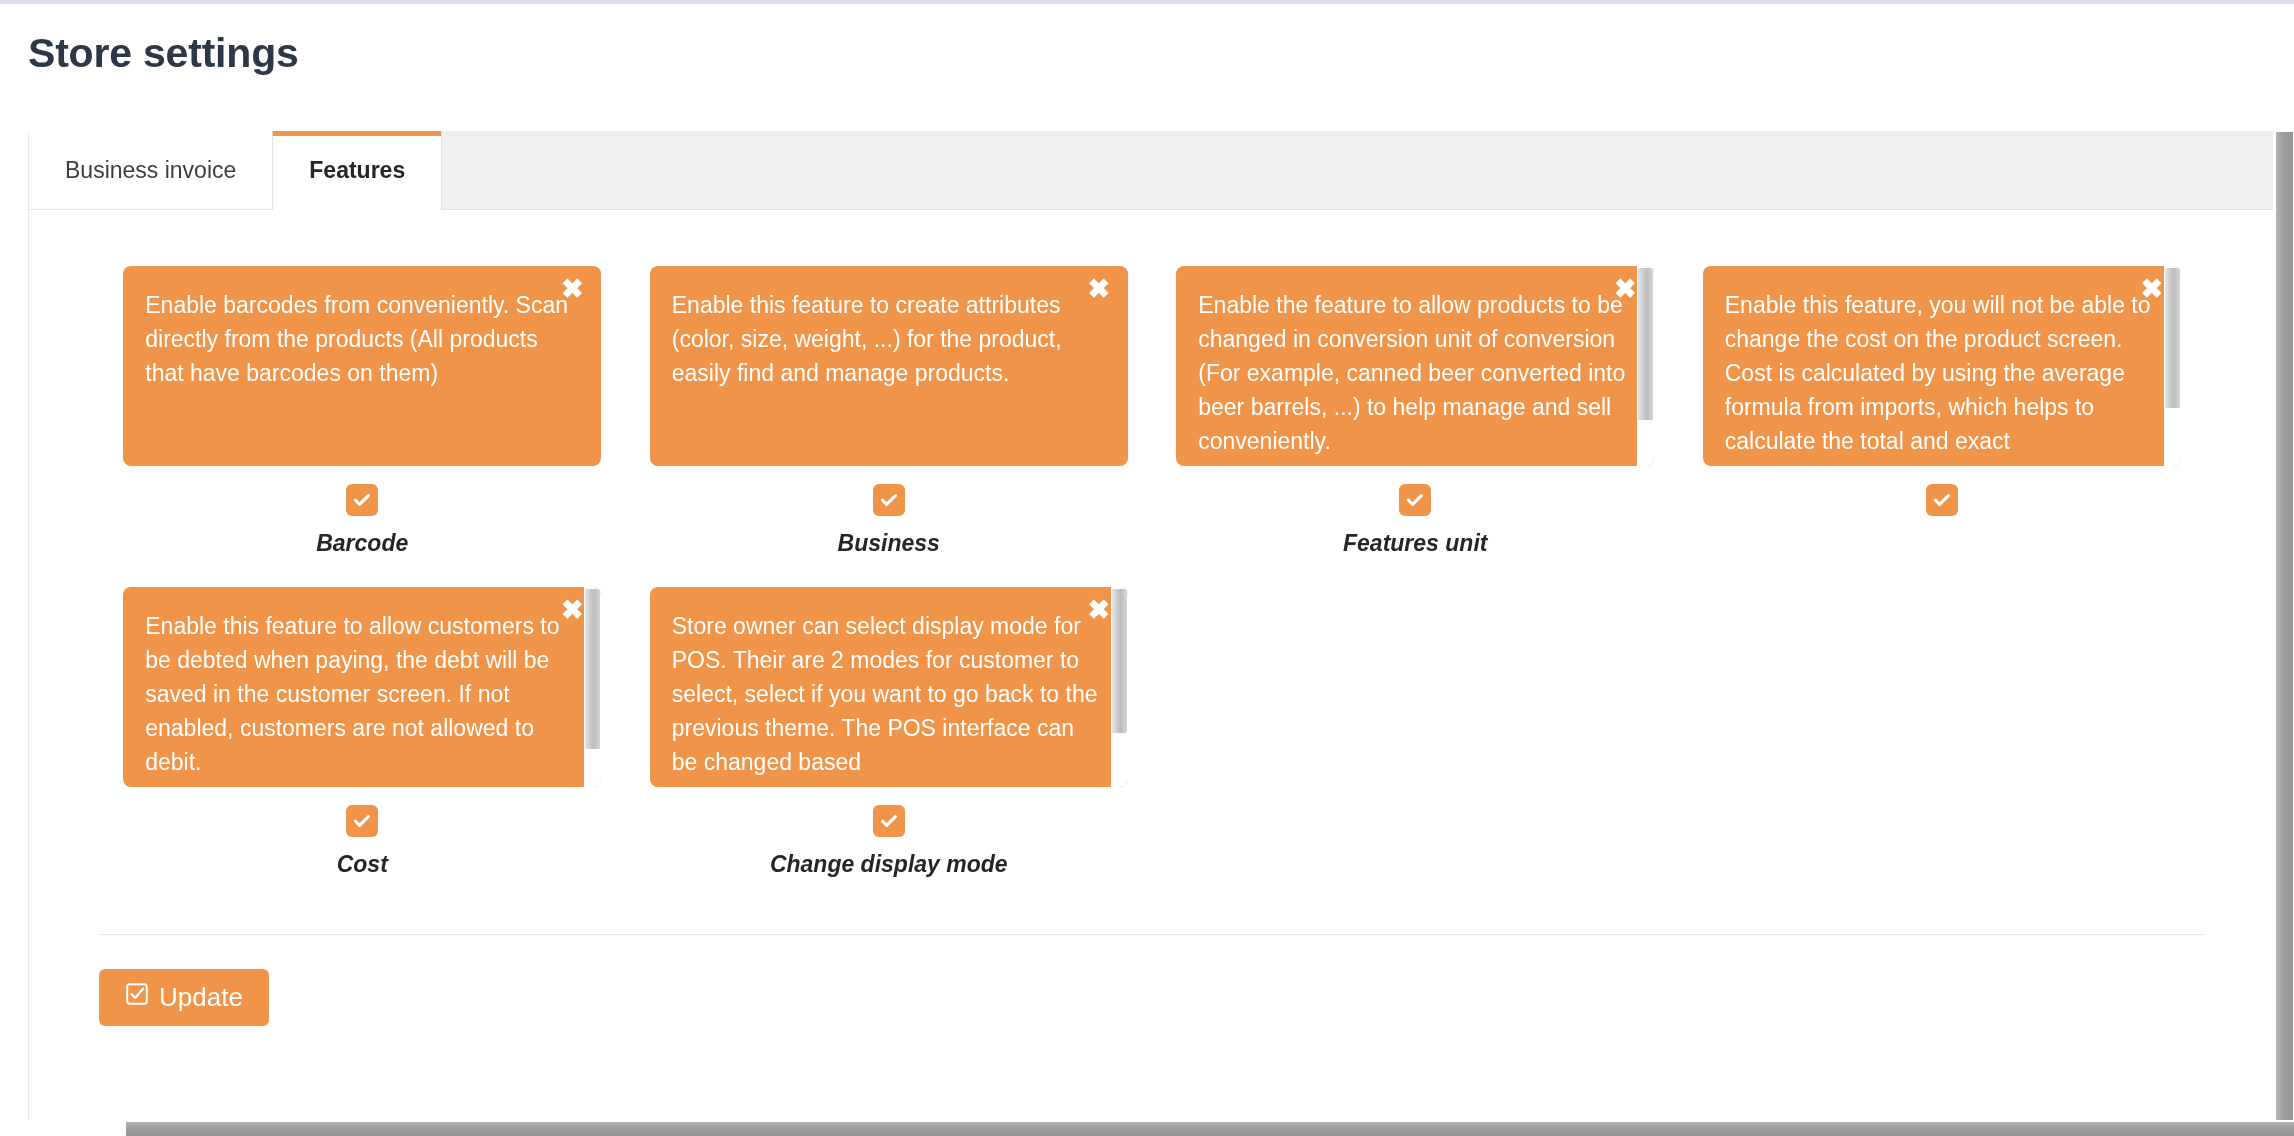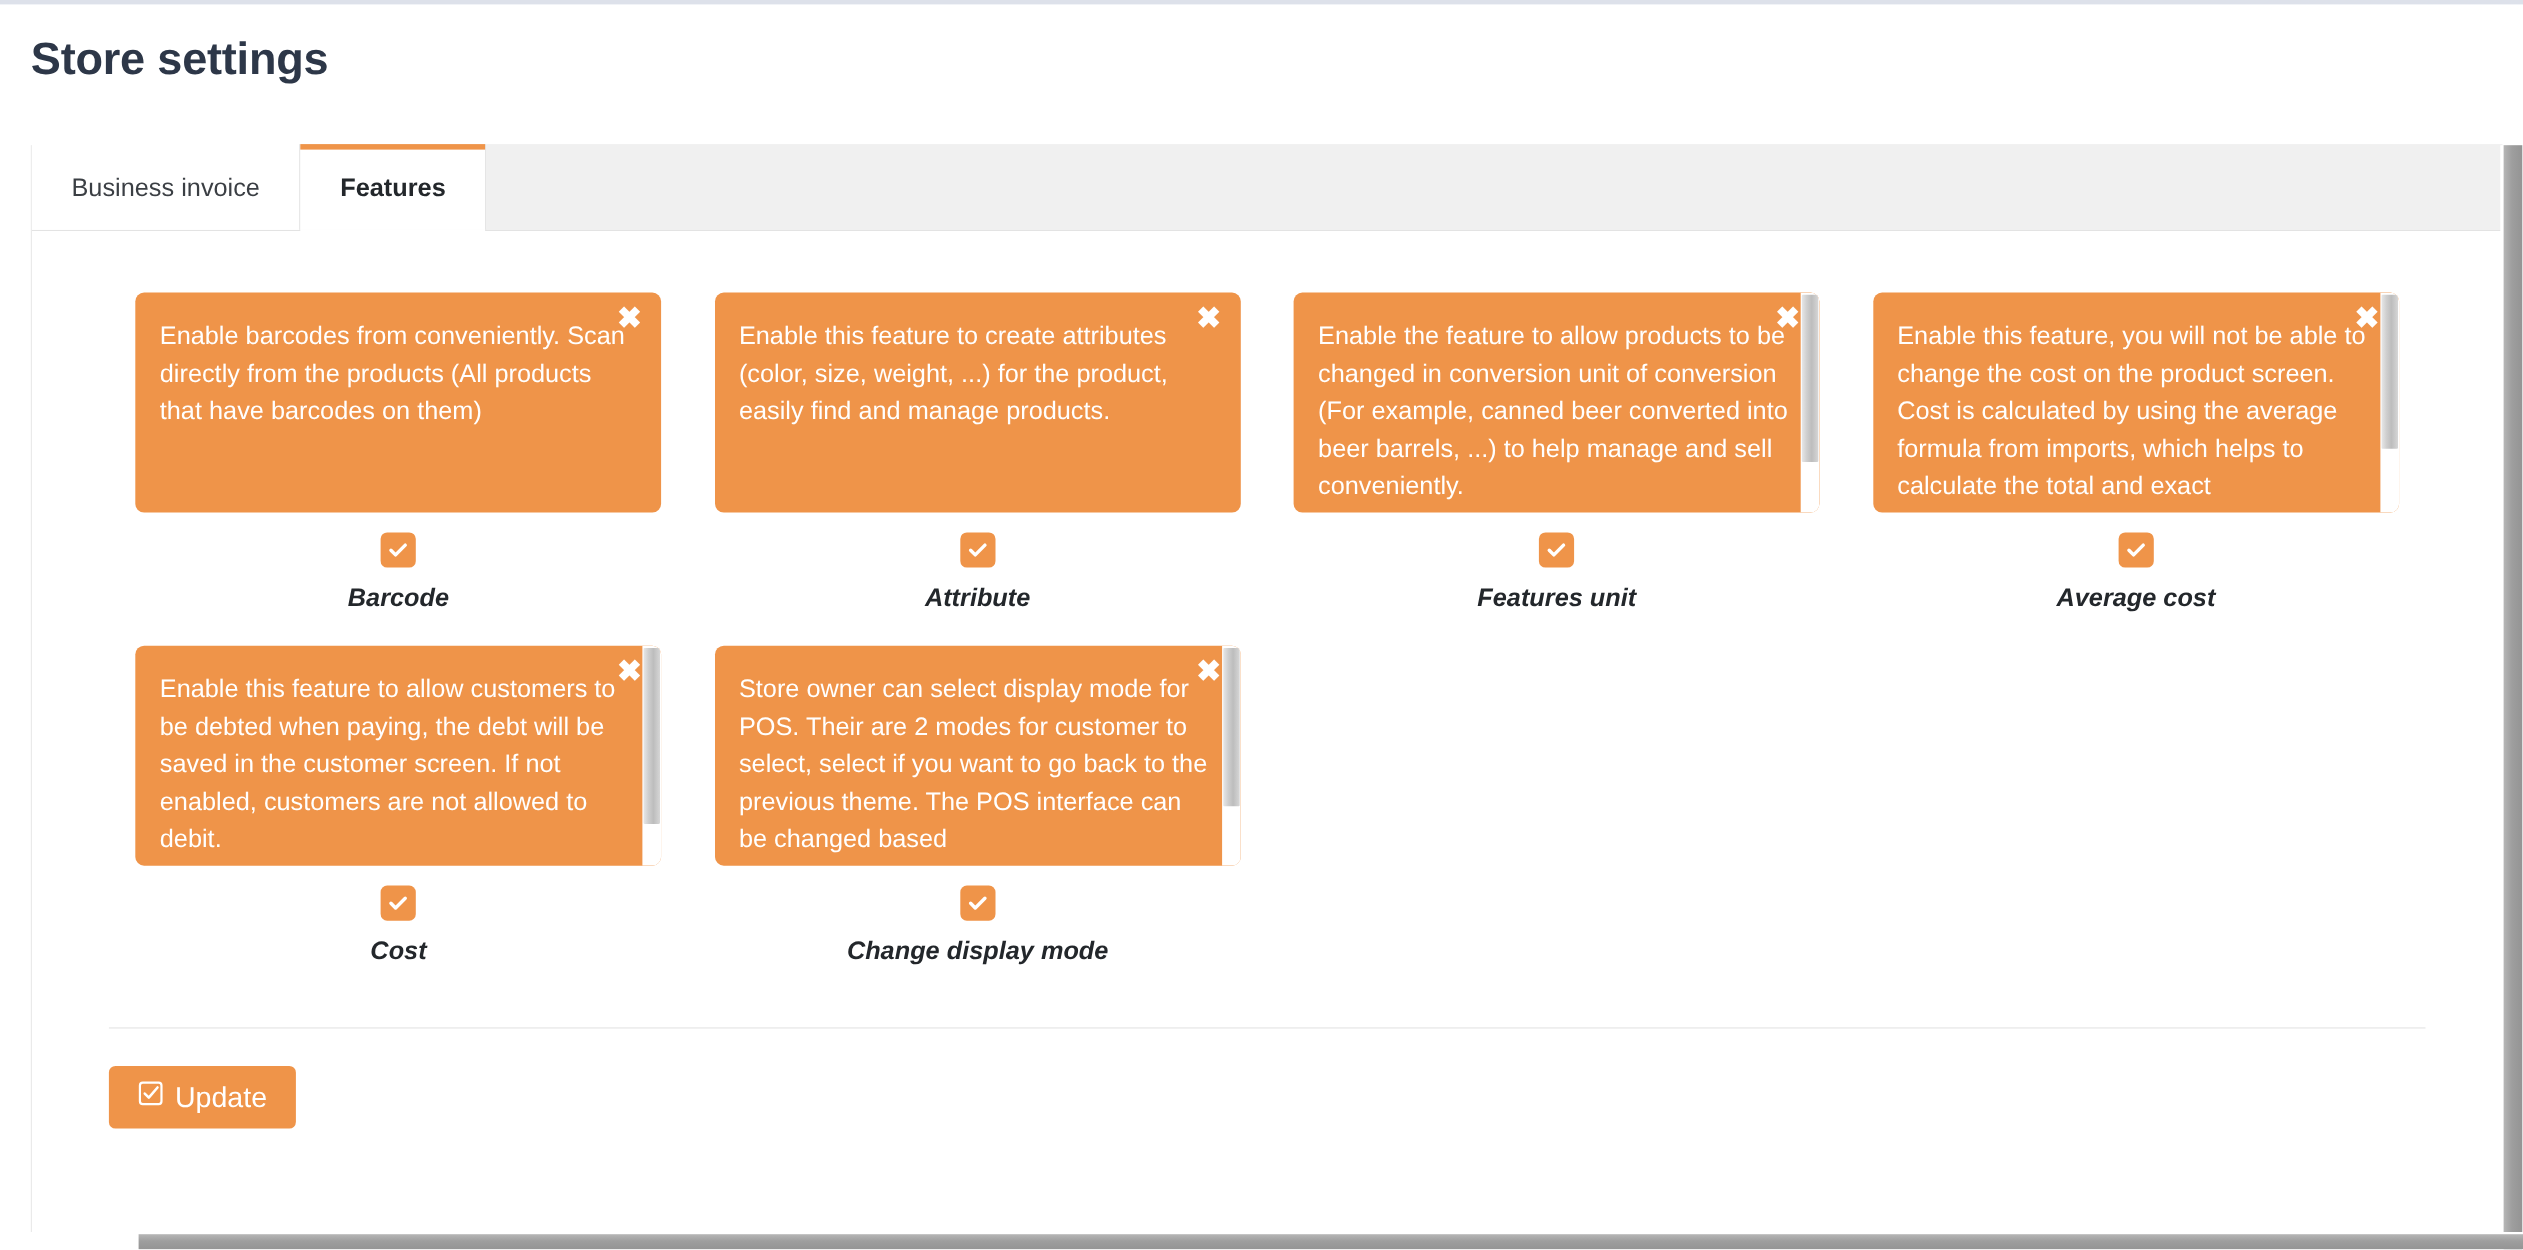--- a/index.html
+++ b/index.html
@@ -265,21 +265,21 @@
           <div class="card">
             <span class="card-close">✖</span>
             <div class="card-text">Enable this feature to create attributes (color, size, weight, ...) for the product, easily find and manage products.</div>
           </div>
           <div class="ctrl">
             <span class="checkbox">
               <svg width="20" height="20" viewBox="0 0 20 20">
                 <path d="M3.4 10.2 L7.6 14.4 L16.4 5.6" stroke="#ffffff" stroke-width="3.1" fill="none" stroke-linecap="round" stroke-linejoin="round"></path>
               </svg>
             </span>
-            <div class="feature-name">Attribute</div>
+            <div class="feature-name">Business</div>
           </div>
         </div>
 
         <div class="cell">
           <div class="card">
             <span class="card-close">✖</span>
             <div class="card-text">Enable the feature to allow products to be changed in conversion unit of conversion (For example, canned beer converted into beer barrels, ...) to help manage and sell conveniently.</div>
             <div class="card-scroll">
               <div class="thumb" style="top:2px;height:152px;"></div>
             </div>
@@ -301,21 +301,20 @@
             <div class="card-scroll">
               <div class="thumb" style="top:2px;height:140px;"></div>
             </div>
           </div>
           <div class="ctrl">
             <span class="checkbox">
               <svg width="20" height="20" viewBox="0 0 20 20">
                 <path d="M3.4 10.2 L7.6 14.4 L16.4 5.6" stroke="#ffffff" stroke-width="3.1" fill="none" stroke-linecap="round" stroke-linejoin="round"></path>
               </svg>
             </span>
-            <div class="feature-name">Average cost</div>
           </div>
         </div>
 
         <div class="cell">
           <div class="card">
             <span class="card-close">✖</span>
             <div class="card-text">Enable this feature to allow customers to be debted when paying, the debt will be saved in the customer screen. If not enabled, customers are not allowed to debit.</div>
             <div class="card-scroll">
               <div class="thumb" style="top:2px;height:160px;"></div>
             </div>

